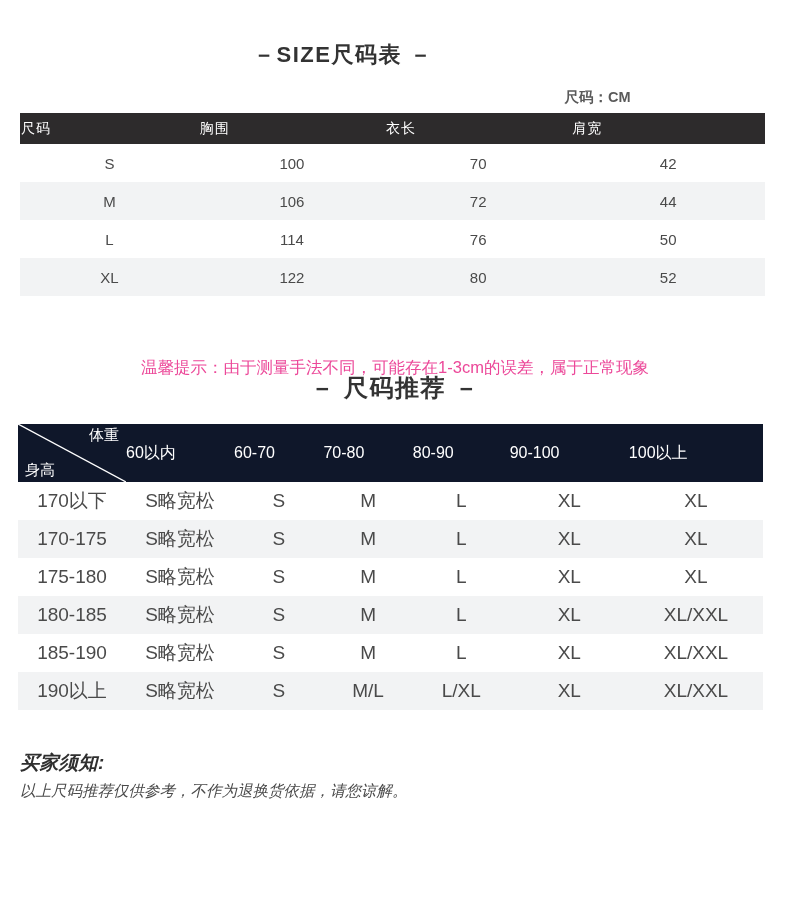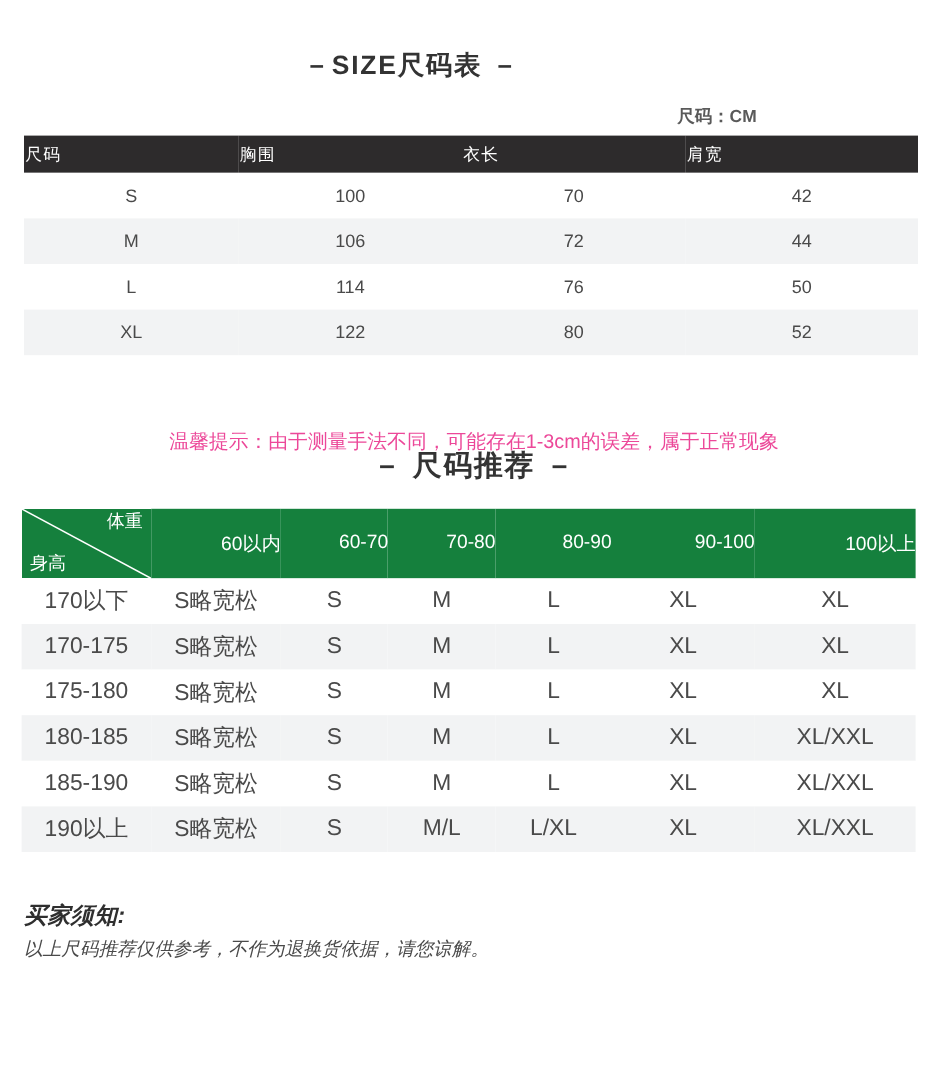--- a/index.html
+++ b/index.html
@@ -72,26 +72,26 @@
     margin-top: 30px;
   }
 
   
   #rec-table {
     position: absolute;
     left: 18px; top: 424px;
     width: 745px;
   }
   #rec-table th {
-    background: #15803d;
+    background: #0f172a;
     color: #ffffff;
     font-size: 16px;
     font-weight: normal;
     height: 58px;
-    text-align: right;
+    text-align: left;
     vertical-align: middle;
     padding: 0;
   }
   #rec-table td {
     height: 38px;
     text-align: center;
     font-size: 19px;
     color: #4a4a4a;
     padding: 0;
   }

